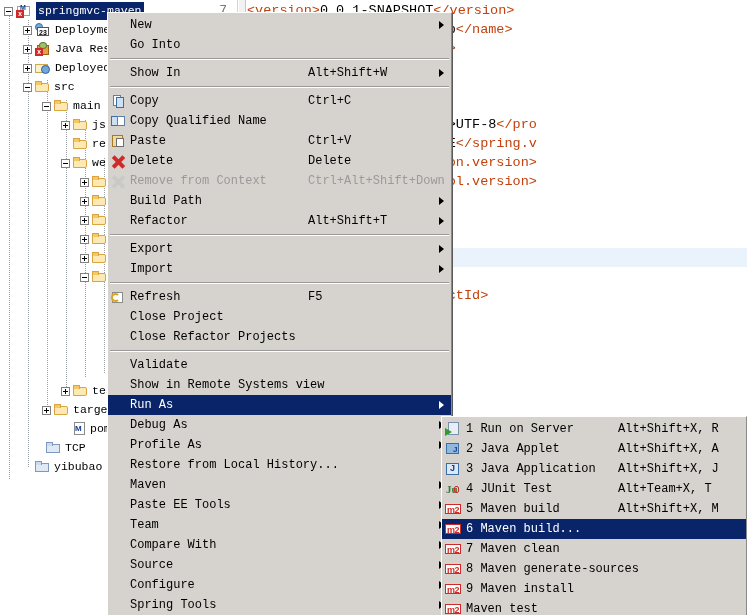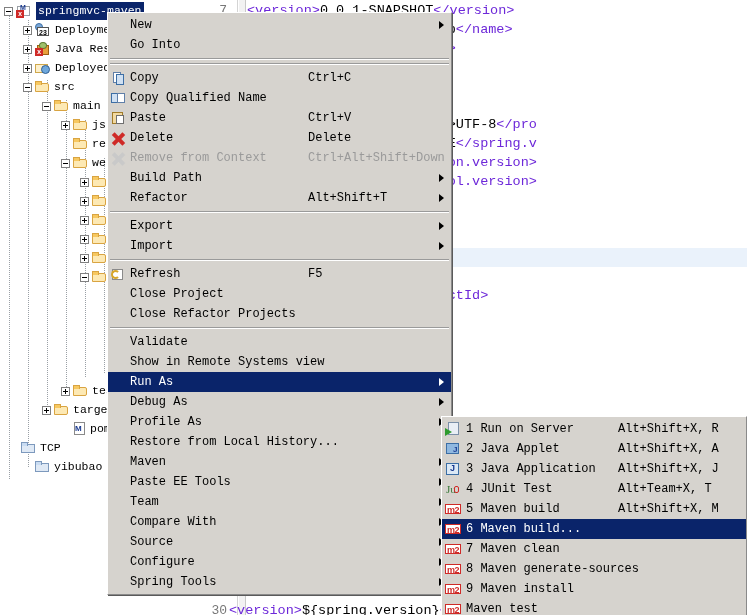--- a/index.html
+++ b/index.html
@@ -185,21 +185,21 @@
   .codeline {
     position: absolute;
     left: 72px;
     height: 19px; line-height: 19px;
     white-space: pre;
     font-family: "Liberation Mono", monospace;
     font-size: 13.5px;
     color: #000000;
   }
   .codeline.hl { background:#eaf2fb; left:64px; padding-left:8px; width:509px; }
-  .tg { color:#6d28d9; }
+  .tg { color:#c2410c; }
 
   
   #ctxmenu {
     position: absolute;
     left: 107px; top: 12px;
     width: 345px;
     background: #d6d3ce;
     border: 1px solid #8a8a8a;
     border-top-color: #ffffff;
     border-left-color: #ffffff;
@@ -307,21 +307,21 @@
      background:#8fb8e0; border:1px solid #3c6ea5; }
   .sic-applet .s2 { position:absolute; left:8px; top:4px; font-size:8px;
      color:#1a3a8f; font-weight:bold; font-family:"Liberation Sans",sans-serif;
      line-height:8px; }
   .sic-japp .s1 { position:absolute; left:1px; top:1px; width:13px; height:12px;
      background:#dbe8f5; border:1px solid #3c6ea5; }
   .sic-japp .s2 { position:absolute; left:5px; top:2px; font-size:9px;
      color:#1a3a8f; font-weight:bold; font-family:"Liberation Sans",sans-serif;
      line-height:9px; }
   .sic-junit .s1 { position:absolute; left:1px; top:1px; font-size:11px;
-     color:#3a7a3a; font-weight:normal; font-family:"Liberation Serif",serif;
+     color:#3a7a3a; font-weight:bold; font-family:"Liberation Serif",serif;
      line-height:12px;text-align:right; }
   .sic-junit .s2 { position:absolute; left:9px; top:4px; width:5px; height:7px;
      border:1px solid #cf2a27; border-radius:2px; }
   .sic-m2 .s1 { position:absolute; left:0px; top:2px; width:16px; height:10px;
      background:#ffffff; border:1px solid #cf2a27; color:#cf2a27;
      font-size:9px; line-height:10px; text-align:center; font-weight:bold;
      font-family:"Liberation Sans",sans-serif; letter-spacing:-0.5px; }
 </style>
 </head>
 <body>
@@ -518,21 +518,21 @@
           <span class="tlabel">target</span>
         </div>
         <div class="trow" style="top: 420px; left: 61px;">
           <span class="tw none"></span>
           <span class="ic ic-file">
             <span class="fl"></span>
             <span class="fm">M</span>
           </span>
           <span class="tlabel">pom.xml</span>
         </div>
-        <div class="trow" style="top: 439px; left: 9px;">
+        <div class="trow" style="top: 439px; left: 34px;">
           <span class="tw none"></span>
           <span class="ic ic-cfolder">
             <span class="cb"></span>
             <span class="ct"></span>
           </span>
           <span class="tlabel">TCP</span>
         </div>
         <div class="trow" style="top: 458px; left: 23px;">
           <span class="tw none"></span>
           <span class="ic ic-cfolder">
@@ -546,20 +546,25 @@
 
   <div id="ctxmenu">
       <div class="mi">
         <span class="milabel">New</span>
         <span class="arrow"></span>
       </div>
       <div class="mi">
         <span class="milabel">Go Into</span>
       </div>
       <div class="msep"></div>
+      <div class="mi">
+        <span class="milabel">Show In</span>
+        <span class="miaccel">Alt+Shift+W</span>
+        <span class="arrow"></span>
+      </div>
       <div class="msep"></div>
       <div class="mi">
         <span class="miicon mic-copy">
           <span class="a"></span>
           <span class="b"></span>
         </span>
         <span class="milabel">Copy</span>
         <span class="miaccel">Ctrl+C</span>
       </div>
       <div class="mi">

